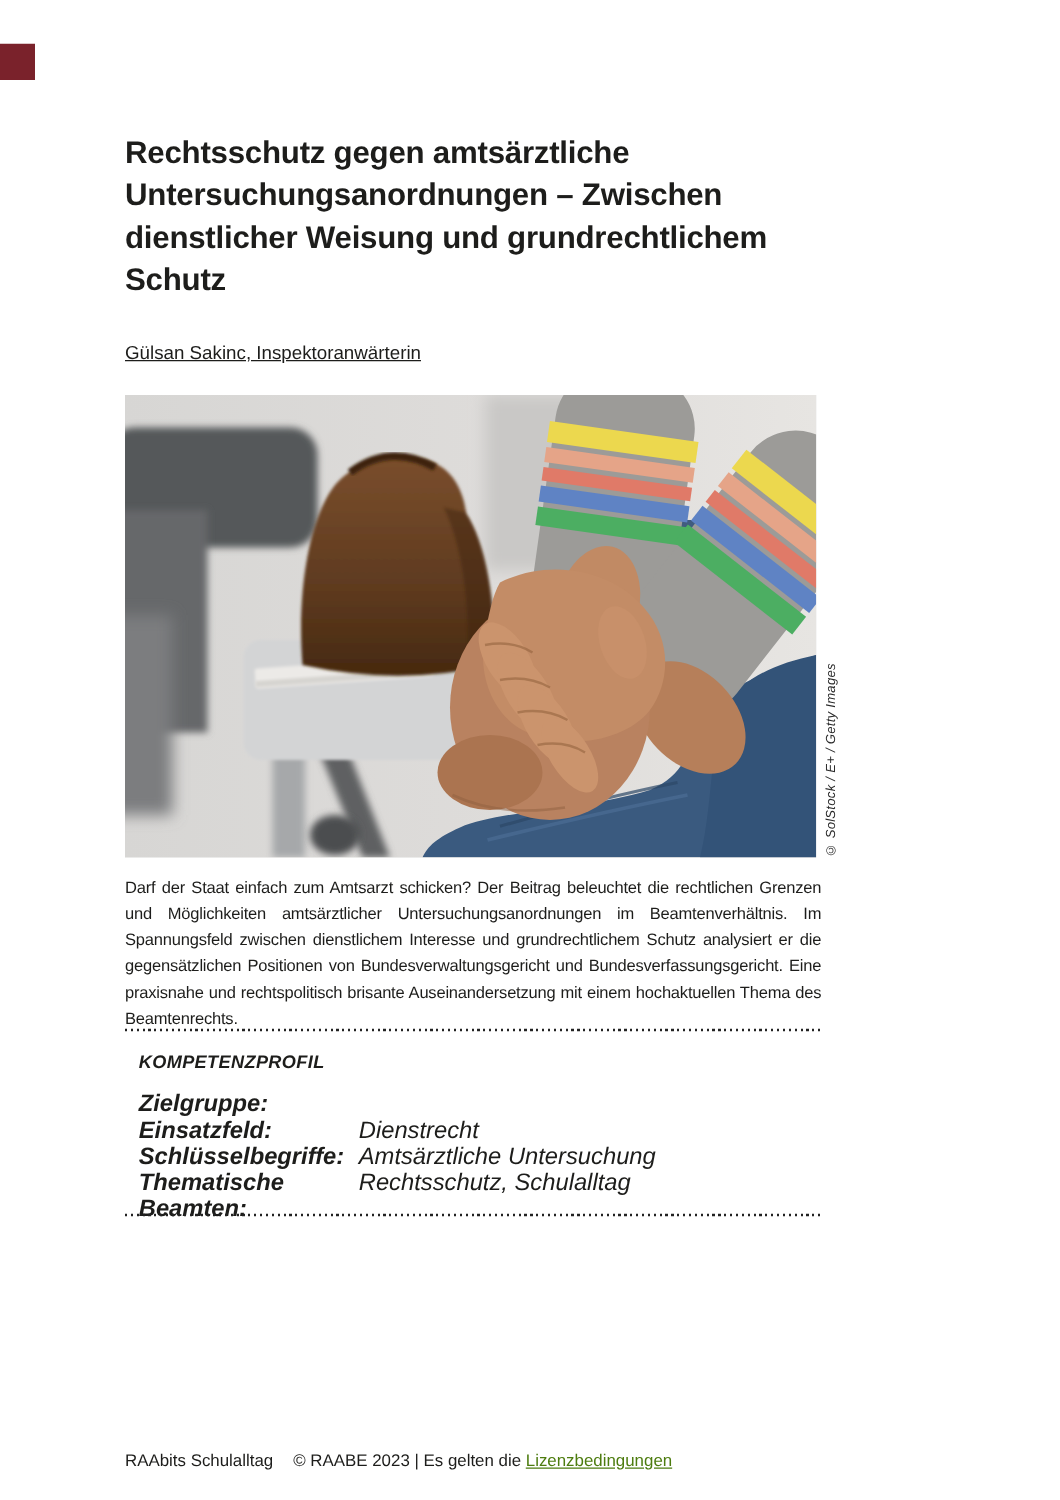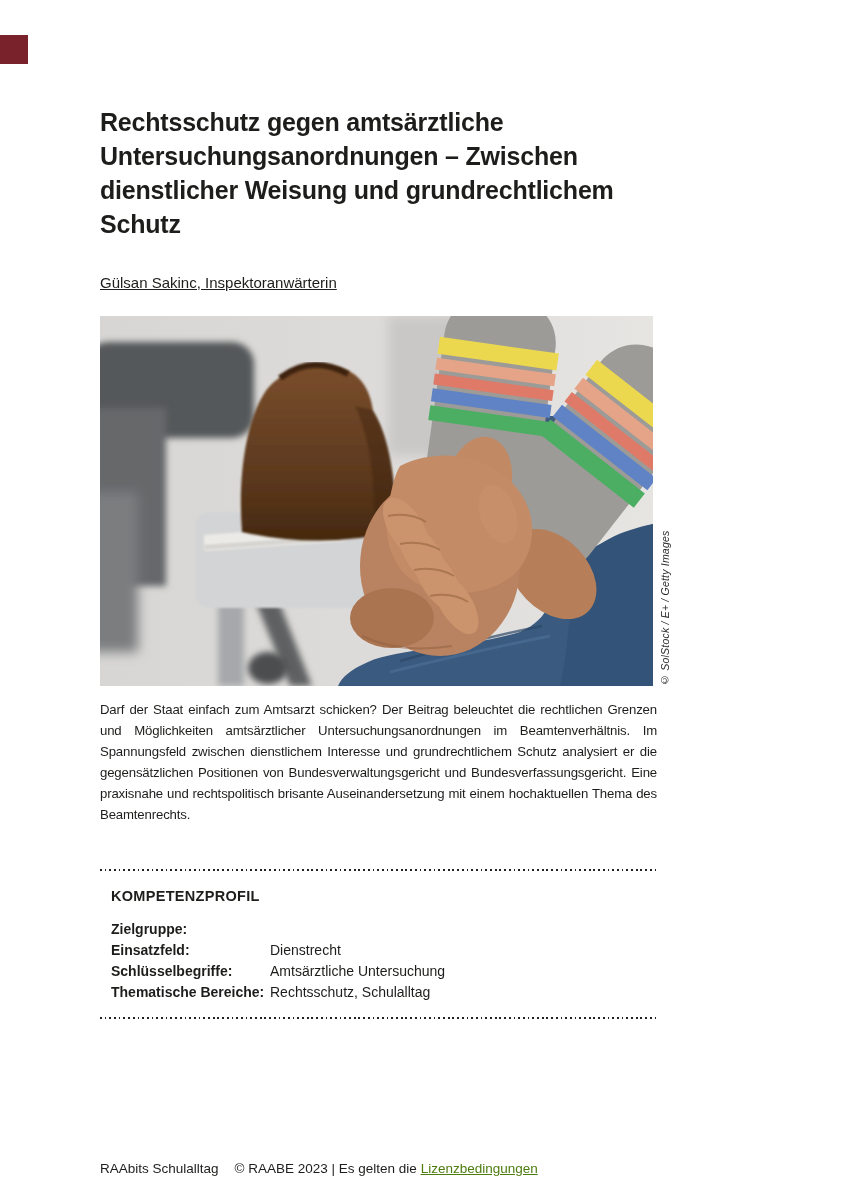--- a/index.html
+++ b/index.html
@@ -31,34 +31,34 @@
     writing-mode:vertical-rl; transform:rotate(180deg);
     font-style:italic; font-size:10.5px; letter-spacing:0.2px; color:#2b2b2b;
     text-align:left; white-space:nowrap;
   }
   .abstract-par {
     position:absolute; left:100px; top:688px; width:557px;
     font-size:13.2px; line-height:21px; letter-spacing:-0.15px;
     text-align:justify; hyphens:manual; color:#1d1d1b;
   }
   .profile-box {
-    position:absolute; left:100px; top:858px; width:557px; height:150px;
+    position:absolute; left:100px; top:812px; width:557px; height:150px;font-style:italic;
   }
   .dotline {
     position:absolute; left:0; width:557px; height:2px;
     background-image:repeating-linear-gradient(to right,#222 0 1.7px,transparent 1.7px 4.7px);
   }
   .dotline.top { top:0; }
   .dotline.bottom { bottom:0; }
   .profile-heading {
     position:absolute; left:11px; top:19px;
     font-size:14.5px; font-weight:bold; letter-spacing:0.3px; color:#1d1d1b;
   }
   .profile-rows { position:absolute; left:11px; top:50px; width:540px; }
-  .profile-row { display:flex; line-height:21px; font-size:14px; }
+  .profile-row { display:flex; line-height:21px; font-size:19px;gap:17px; }
   .profile-row .label { width:159px; font-weight:bold; flex:0 0 auto; }
   .profile-row .value { flex:1; }
   .footer-line {
     position:absolute; left:100px; top:1149px; width:600px;
     font-size:13.5px; line-height:18px; color:#1d1d1b;
   }
   .footer-line .brand { margin-right:16px; }
   .footer-line .license-link { text-decoration:underline; cursor:pointer; }
 </style>
 </head>
@@ -187,21 +187,21 @@
       </div>
       <div class="profile-row">
         <span class="label">Einsatzfeld:</span>
         <span class="value">Dienstrecht</span>
       </div>
       <div class="profile-row">
         <span class="label">Schlüsselbegriffe:</span>
         <span class="value">Amtsärztliche Untersuchung</span>
       </div>
       <div class="profile-row">
-        <span class="label">Thematische Bereiche:</span>
+        <span class="label">Thematische Beamten:</span>
         <span class="value">Rechtsschutz, Schulalltag</span>
       </div>
     </div>
     <div class="dotline bottom"></div>
   </section>
 
   <div class="footer-line">
     <span class="brand">RAAbits Schulalltag</span><span>© RAABE 2023 | Es gelten die </span><a class="license-link" style="color: #4d7c0f;">Lizenzbedingungen</a>
   </div>
 

